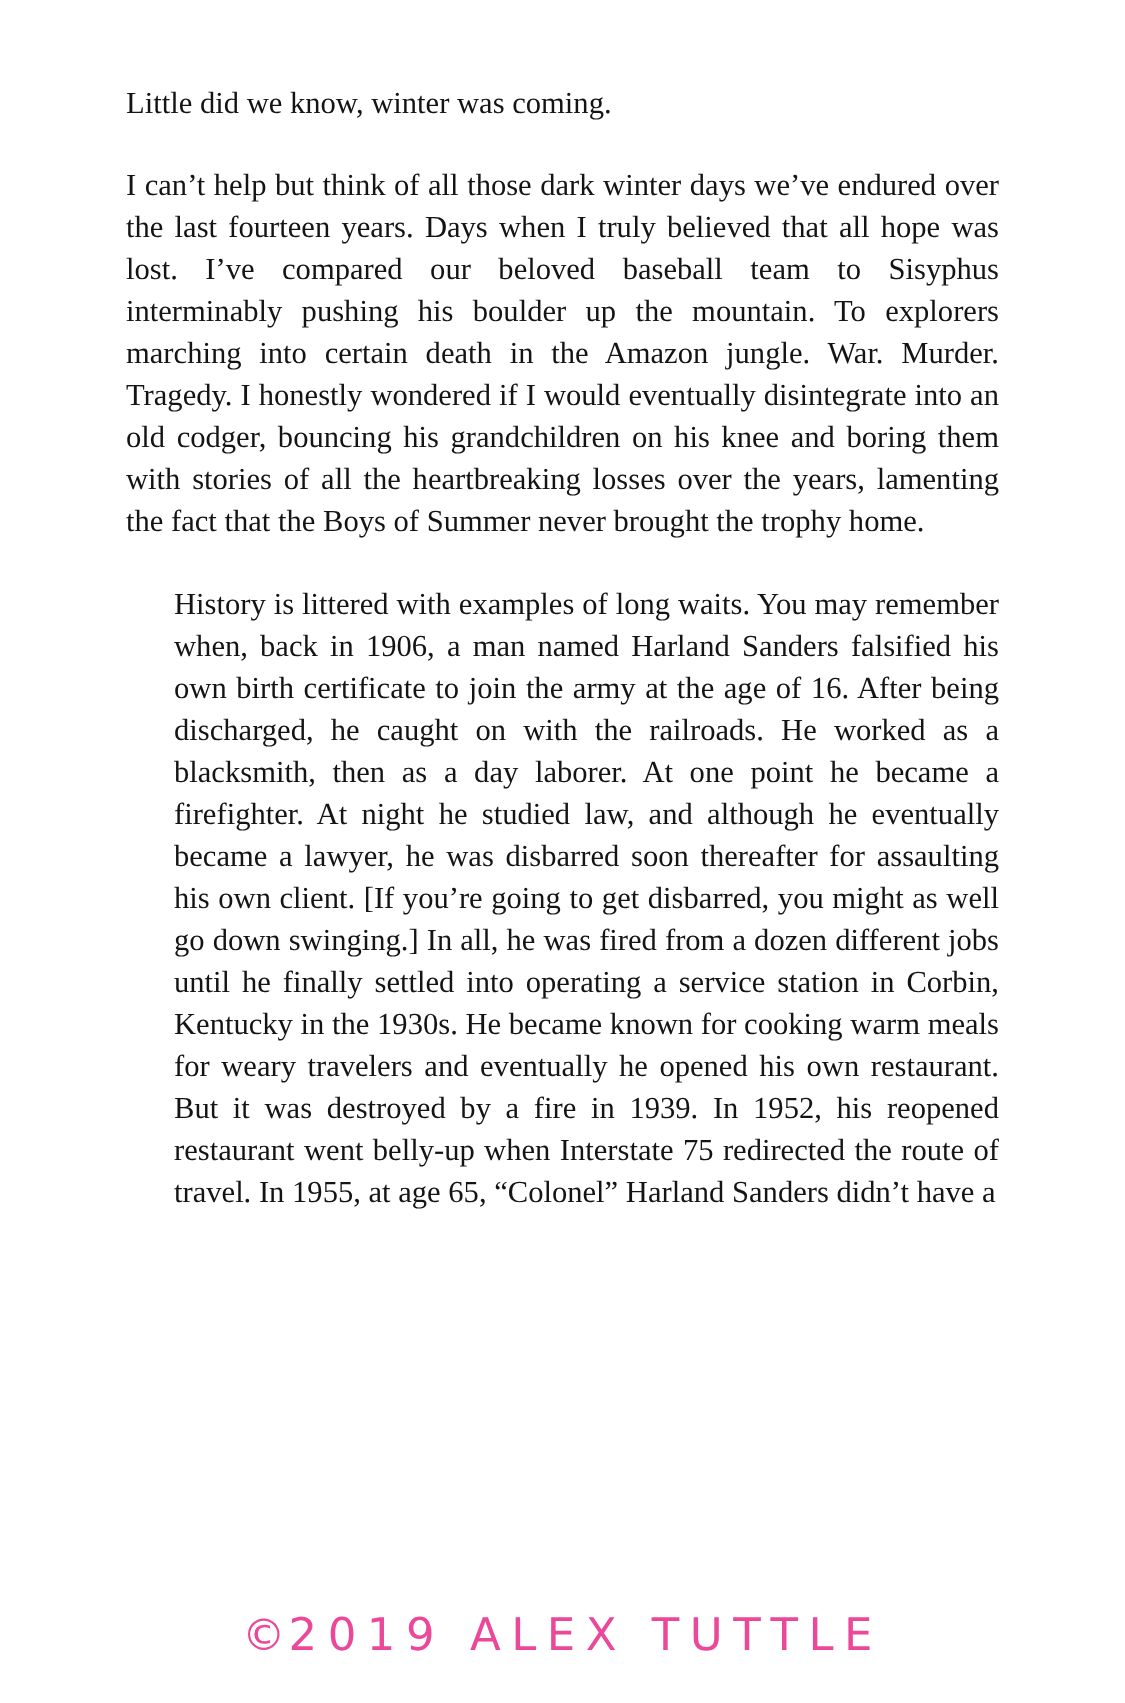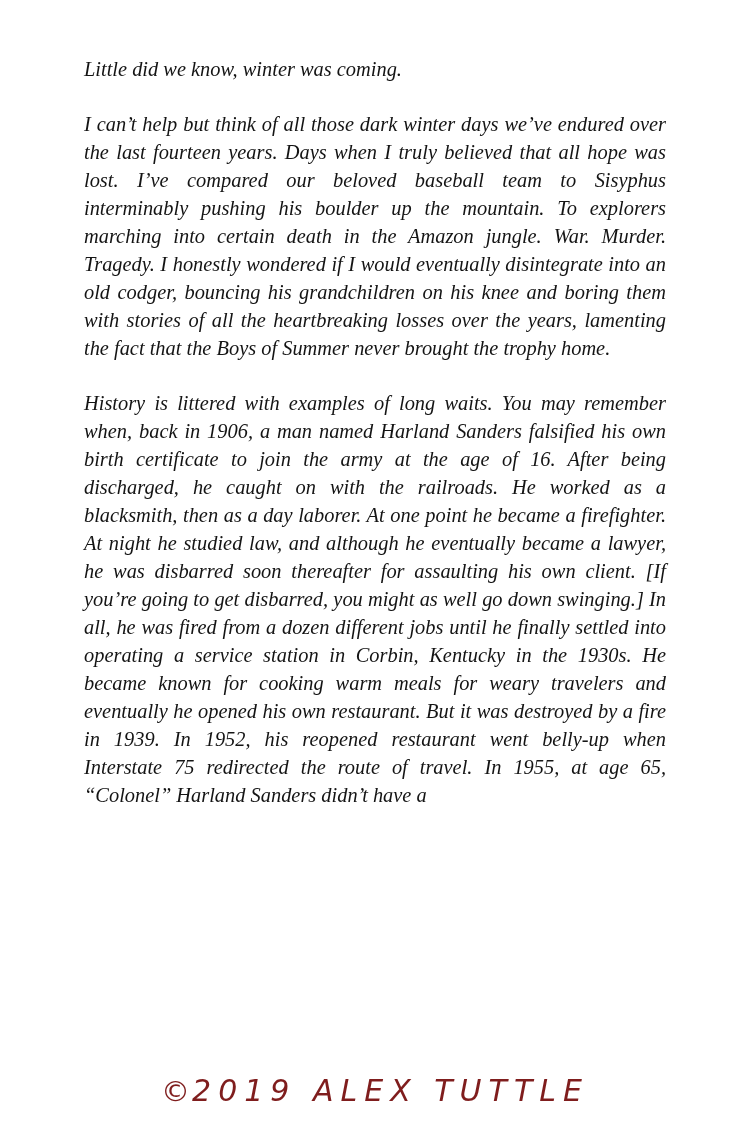--- a/index.html
+++ b/index.html
@@ -9,21 +9,20 @@
     background: #ffffff;
   }
 
   .page {
     position: relative;
     width: 750px;
     height: 1135px;
     background: #ffffff;
     overflow: hidden;
     box-sizing: border-box;
-    font-style: italic;
   }
 
   .text-block {
     position: absolute;
     left: 84px;
     top: 55px;
     width: 582px;
   }
 
   .para {
@@ -37,32 +36,33 @@
     -webkit-font-smoothing: antialiased;
   }
 
   .para:last-child {
     margin-bottom: 0;
   }
 
   
   .para.continued {
     text-align: justify;
+    margin-left: 32px;
   }
 
   .footer {
     position: absolute;
     left: 0;
     right: 0;
     top: 1073px;
     text-align: center;
     font-family: "DejaVu Sans", "Liberation Sans", sans-serif;
     font-size: 30px;
     letter-spacing: 7px;
-    color: #7f1d1d;
+    color: #ec4899;
     white-space: pre;
     font-weight: 400;
   }
 
   .footer .copy-mark {
     font-size: 29px;
     letter-spacing: 2px;
   }
 </style>
 </head>

